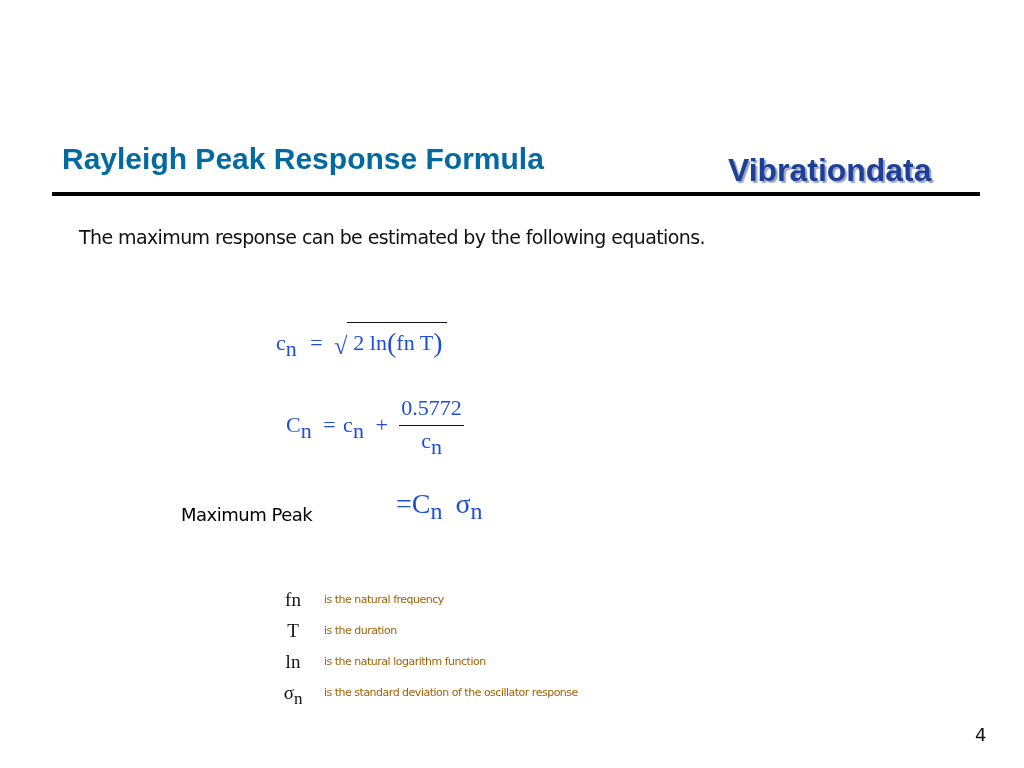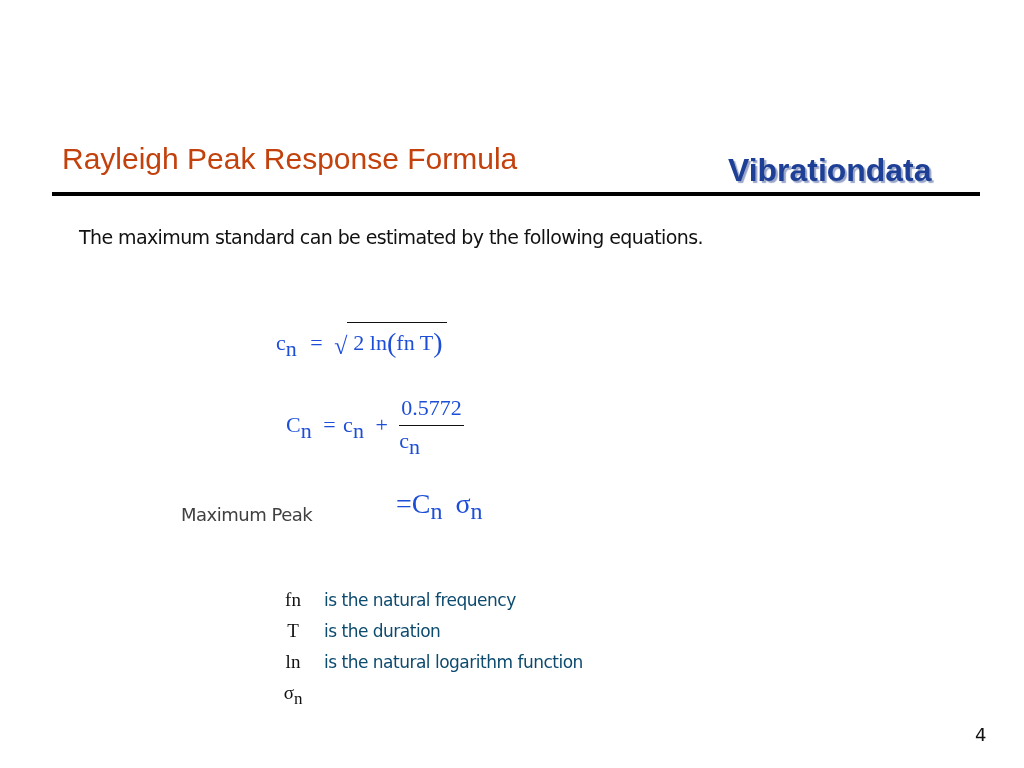--- a/index.html
+++ b/index.html
@@ -1,47 +1,47 @@
 <!DOCTYPE html>
 <html><head>
 <meta charset="utf-8">
 <style>
   html, body { margin: 0; padding: 0; background: #ffffff; }
   body { width: 1024px; height: 768px; position: relative; overflow: hidden; font-family: "Liberation Sans", sans-serif; }
-  .title { position: absolute; left: 62px; top: 142px; font-size: 30px; font-weight: normal; color: #c2410c; font-family: "Liberation Sans", sans-serif; white-space: nowrap; }
+  .title { position: absolute; left: 62px; top: 142px; font-size: 30px; font-weight: bold; color: #0369a1; font-family: "Liberation Sans", sans-serif; white-space: nowrap; }
   .logo { position: absolute; left: 728px; top: 153px; font-size: 31px; font-weight: 900; color: #1d3f96; font-family: "Liberation Sans", sans-serif; letter-spacing: 0px; text-shadow: 2px 2px 1px #9aa6c8; white-space: nowrap; transform: scaleX(1.03); transform-origin: left; }
   .rule { position: absolute; left: 52px; top: 192px; width: 928px; height: 4px; background: #000; }
   .intro { position: absolute; left: 79px; top: 223px; font-size: 19px; line-height: 29px; color: #111; font-family: "DejaVu Sans", sans-serif; letter-spacing: -0.6px; }
   .math { font-family: "Liberation Serif", serif; color: #1d4ed8; position: absolute; white-space: nowrap; }
   .sub { font-size: 22px; position: relative; top: 6px; }
   .eq1 { left: 276px; top: 322px; font-size: 22px; }
   .sqrt { display: inline-block; position: relative; }
   .radicand { display: inline-block; border-top: 1.5px solid #111; padding: 2px 4px 0 6px; font-size: 22px; }
   .paren { font-size: 28px; position: relative; top: 2px; }
   .eq2 { left: 286px; top: 395px; font-size: 22px; }
-  .frac { display: inline-block; vertical-align: middle; text-align: left; margin-left: 6px; }
+  .frac { display: inline-block; vertical-align: middle; text-align: center; margin-left: 6px; }
   .frac .num { display: block; border-bottom: 1.3px solid #111; padding: 0 2px 4px 2px; font-size: 22px; }
   .frac .den { display: block; font-size: 22px; padding-top: 2px; }
-  .peak-label { position: absolute; left: 181px; top: 504px; font-size: 18px; color: #404040; font-family: "DejaVu Sans", sans-serif; letter-spacing: -0.5px; }
+  .peak-label { position: absolute; left: 181px; top: 504px; font-size: 18px; color: #000000; font-family: "DejaVu Sans", sans-serif; letter-spacing: -0.5px; }
   .eq3 { left: 352px; top: 488px; font-size: 28px; margin-left: 44px; }
   .defs { position: absolute; left: 262px; top: 584px; }
   .def-row { display: flex; align-items: center; height: 31px; }
   .def-sym { width: 62px; text-align: center; font-family: "Liberation Serif", serif; font-size: 19px; color: #111; }
-  .def-text { font-family: "DejaVu Sans", sans-serif; font-size: 17px; color: #0c4a6e; letter-spacing: -0.5px; }
+  .def-text { font-family: "DejaVu Sans", sans-serif; font-size: 11px; color: #a16207; letter-spacing: -0.5px; }
   .page-num { position: absolute; left: 975px; top: 724px; font-size: 18px; color: #111; font-family: "DejaVu Sans", sans-serif; }
 </style>
 </head>
 <body>
 
 <div class="title">Rayleigh Peak Response Formula</div>
 <div class="logo">Vibrationdata</div>
 <div class="rule"></div>
 
 <div class="intro">
-  <div>The maximum standard can be estimated by the following equations.</div>
+  <div>The maximum response can be estimated by the following equations.</div>
 </div>
 
 <div class="math eq1">
   <span>c</span><span class="sub">n</span>
   <span style="margin:0 6px 0 8px">=</span>
   <span class="sqrt">
     <span style="font-size:24px;position:relative;top:4px">√</span><span class="radicand"><span>2 ln</span><span class="paren">(</span><span>fn T</span><span class="paren">)</span></span>
   </span>
 </div>
 
@@ -70,16 +70,17 @@
   <div class="def-row">
     <span class="def-sym"><span>T</span></span>
     <span class="def-text">is the duration</span>
   </div>
   <div class="def-row">
     <span class="def-sym"><span>ln</span></span>
     <span class="def-text">is the natural logarithm function</span>
   </div>
   <div class="def-row">
     <span class="def-sym"><span>σ</span><span style="font-size:17px;position:relative;top:5px">n</span></span>
+    <span class="def-text">is the standard deviation of the oscillator response</span>
   </div>
 </div>
 
 <div class="page-num">4</div>
 
 </body></html>

